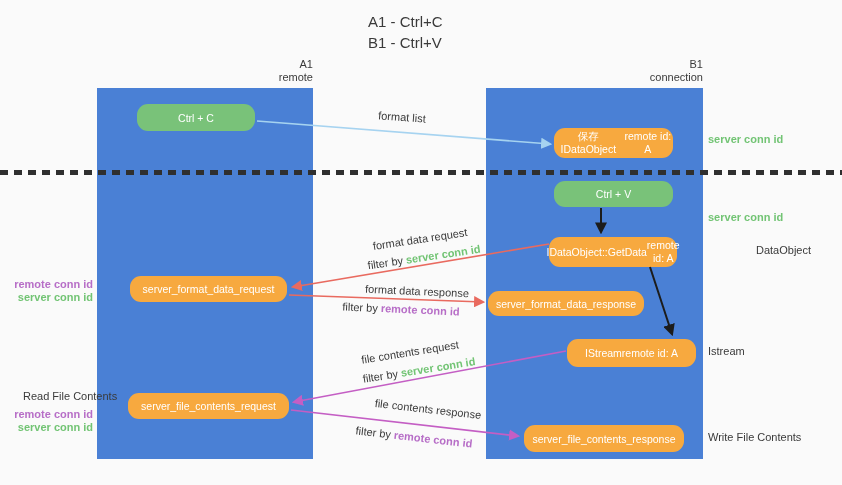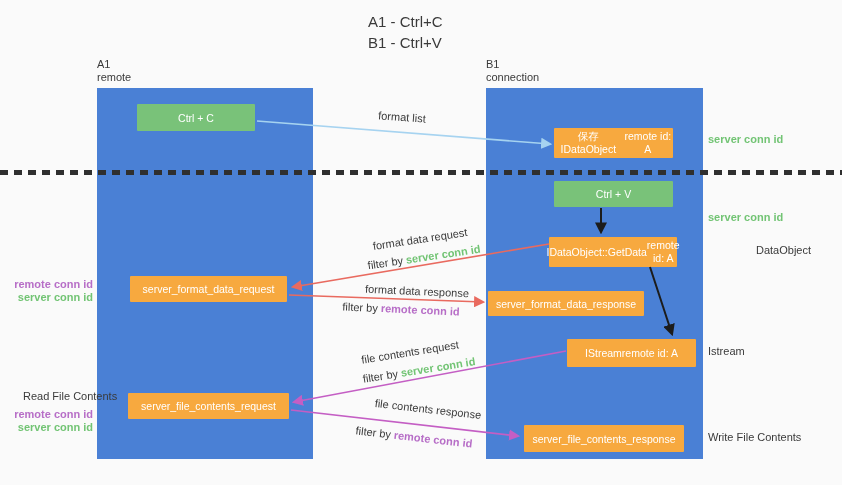--- a/index.html
+++ b/index.html
@@ -1,25 +1,25 @@
 <!DOCTYPE html>
 <html style="--background: #fafafa; --column-blue: #4a80d5; --box-green: #79c279; --box-orange: #f7a93f; --arrow-lightblue: #a6d3f0; --arrow-red: #e96a5f; --arrow-magenta: #c45ec4; --arrow-black: #1c1c1c; --text-green: #72c474; --text-purple: #b76ec7; --text-dark: #3a3a3a; --dash-color: #2f2f2f;"><head>
 <meta charset="utf-8">
 <style>
   html,body{margin:0;padding:0;}
   body{font-family:"Liberation Sans",sans-serif;background:var(--background,#fafafa);}
   #canvas{position:relative;width:842px;height:485px;background:var(--background,#fafafa);overflow:hidden;}
 
   .title-block{position:absolute;left:368px;top:11px;font-size:15px;line-height:21px;color:var(--text-dark,#3a3a3a);}
-  .col-header{position:absolute;text-align:left;font-size:11px;line-height:13px;color:var(--text-dark,#3a3a3a);z-index:2;}
+  .col-header{position:absolute;text-align:right;font-size:11px;line-height:13px;color:var(--text-dark,#3a3a3a);z-index:2;}
   .column{position:absolute;top:88px;height:371px;background:var(--column-blue,#4a80d5);z-index:1;}
   .dashed-sep{position:absolute;left:0;top:170px;width:842px;height:5px;z-index:3;
     background:repeating-linear-gradient(90deg,var(--dash-color,#2f2f2f) 0 8px,transparent 8px 14px);}
 
-  .box{position:absolute;z-index:4;color:#fff;font-size:10.5px;text-align:center;border-radius:1px;}
+  .box{position:absolute;z-index:4;color:#fff;font-size:10.5px;text-align:center;border-radius:11px;}
   .box.single{display:flex;align-items:center;justify-content:center;}
   .box.twoline{display:flex;align-items:center;justify-content:center;line-height:13px;}
   .green{background:var(--box-green,#79c279);}
   .orange{background:var(--box-orange,#f7a93f);}
 
   svg.arrows{position:absolute;left:0;top:0;z-index:5;pointer-events:none;}
 
   .alabel{position:absolute;z-index:6;font-size:11px;color:var(--text-dark,#3a3a3a);white-space:nowrap;
     transform:translate(-50%,-50%) rotate(var(--r,0deg));}
   .side-label{position:absolute;z-index:6;font-size:11px;color:var(--text-dark,#3a3a3a);white-space:nowrap;}

